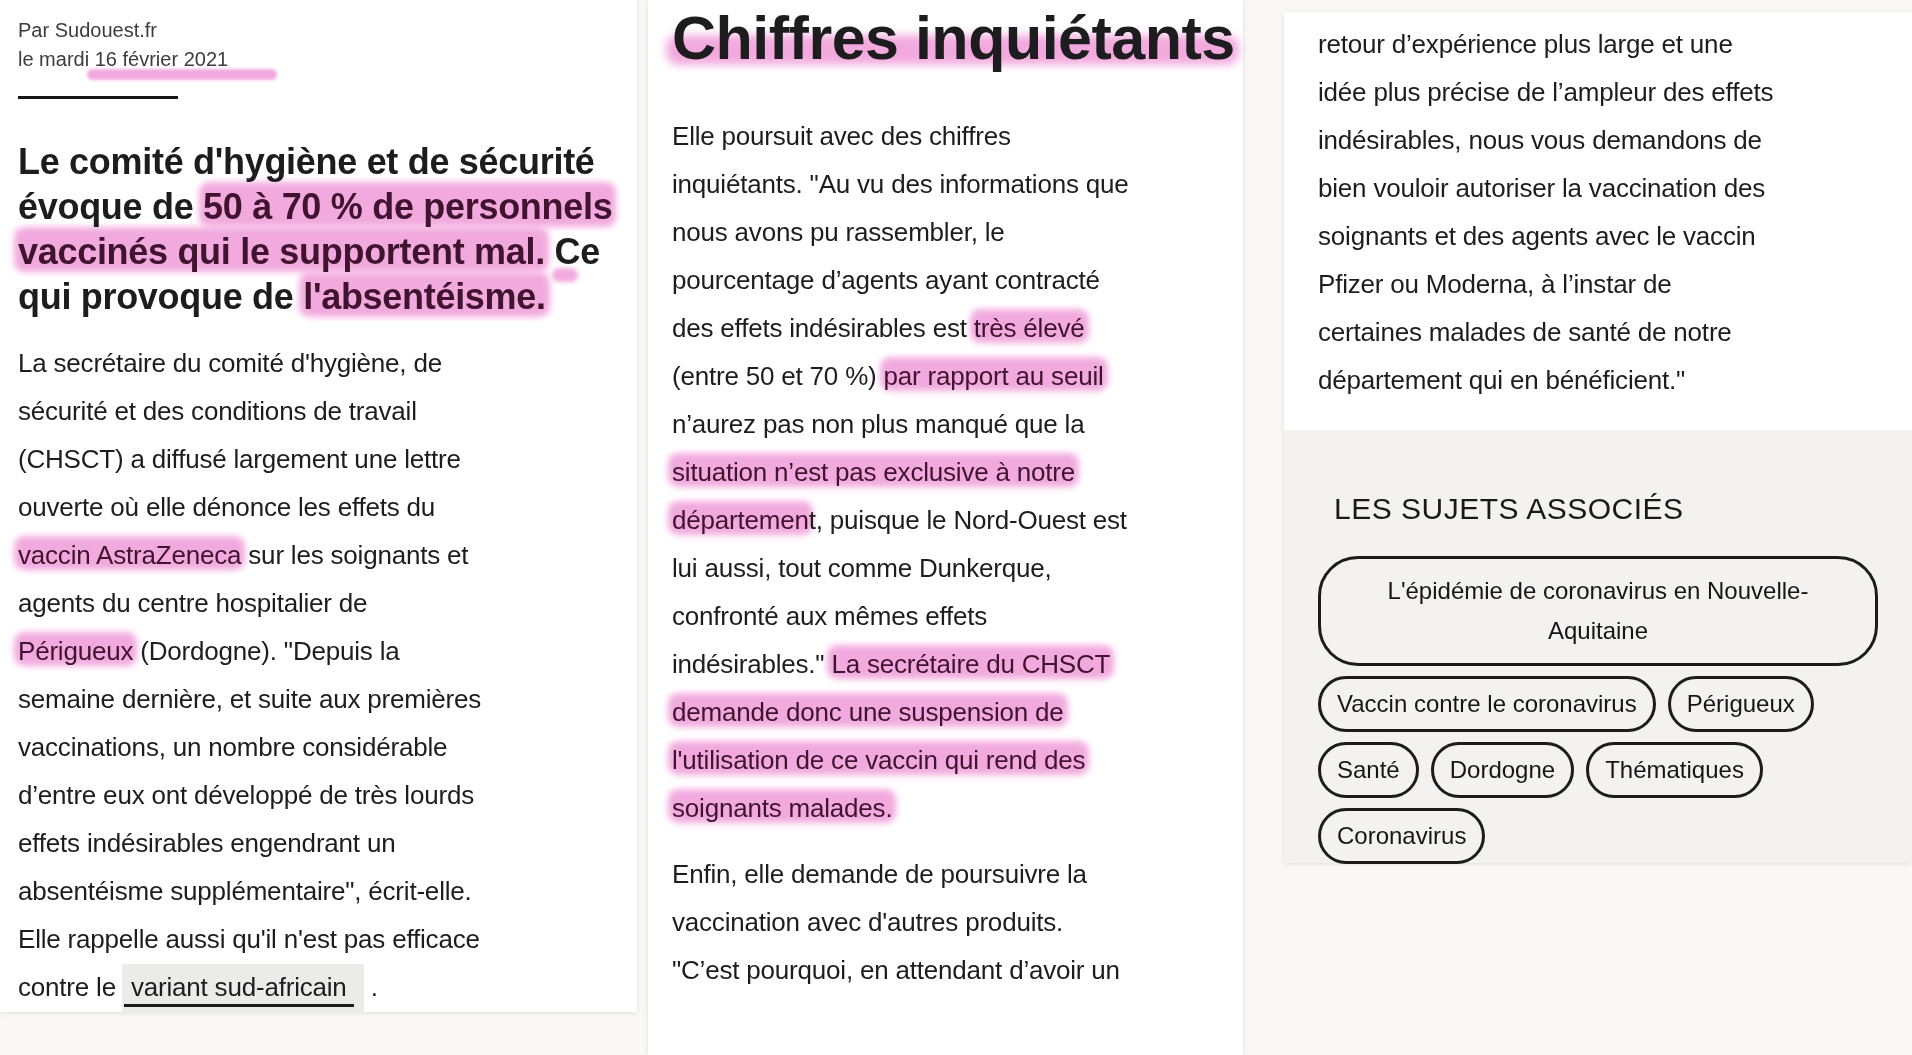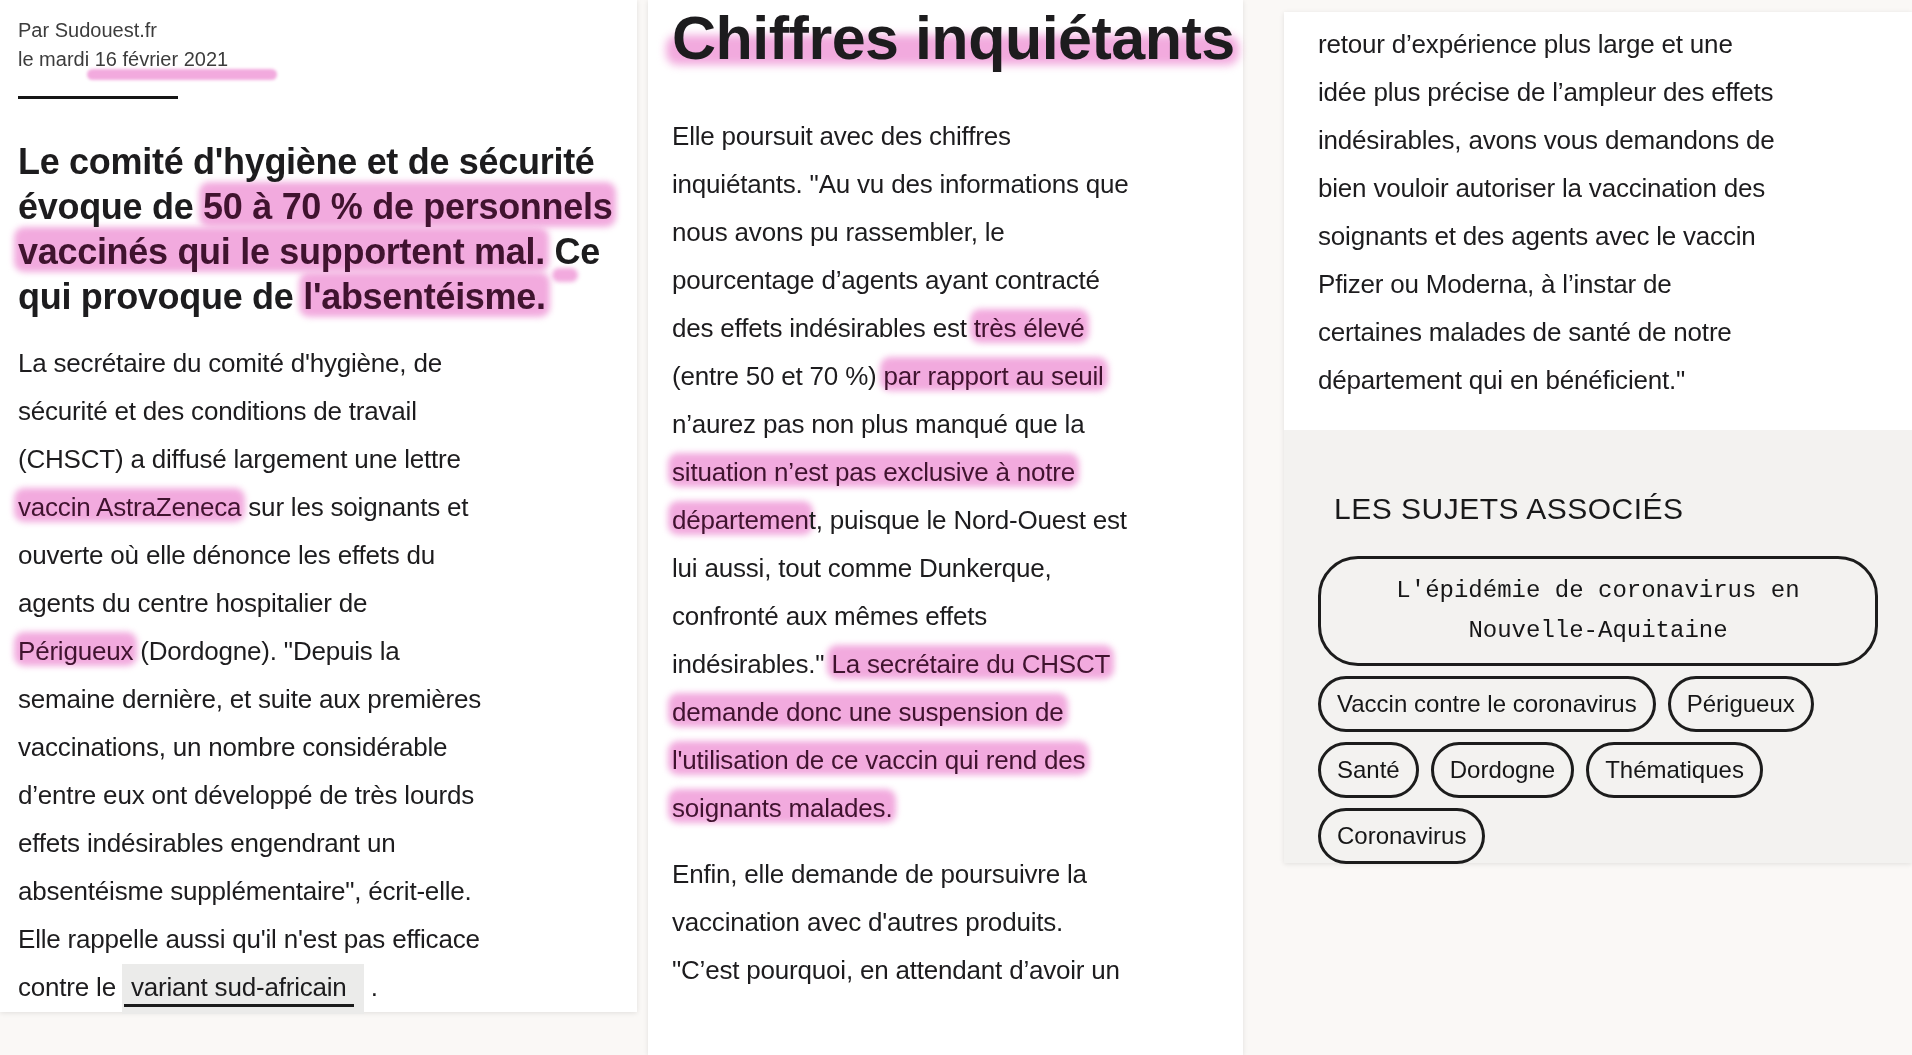--- a/index.html
+++ b/index.html
@@ -59,21 +59,21 @@
     position:absolute;left:0;right:0;top:418px;height:433px;box-sizing:border-box;
     background:var(--panel-bg,#f3f2f0);padding:46px 34px 0;
   }
   .topics-heading{margin:16px;font-size:30px;font-weight:400;letter-spacing:0.5px;color:#19191a;}
   .tags{display:flex;flex-wrap:wrap;gap:10px 12px;margin-top:30px;font-size:24px;}
   .tag{
     display:inline-block;border:3px solid var(--border-dark,#1c1c1c);border-radius:36px;
     padding:8px 16px;line-height:34px;background:transparent;color:#161617;
     font-family:inherit;font-size:inherit;cursor:pointer;
   }
-  .tag-wide{width:100%;box-sizing:border-box;border-radius:40px;padding:12px 22px;line-height:40px;font-family:Liberation Mono, monospace;}
+  .tag-wide{width:100%;box-sizing:border-box;border-radius:40px;padding:12px 22px;line-height:40px;}
 </style>
 </head>
 <body>
 
 <section class="page" id="page-left">
   <div class="byline">
     <div class="line">Par Sudouest.fr</div>
     <div>
         <div class="line"><span>le mardi </span><span class="um">16 février 2021</span></div>
       </div>
@@ -82,22 +82,22 @@
   <div class="intro">
       <div class="line"><span>Le comité d'hygiène et de sécurité</span></div>
       <div class="line"><span>évoque de </span><span class="hl">50 à 70 % de personnels</span></div>
       <div class="line"><span class="hl">vaccinés qui le supportent mal.</span><span> Ce</span></div>
       <div class="line"><span>qui provoque de </span><span class="hl">l'absentéisme.</span></div>
     </div>
   <div class="bodytext">
       <div class="line"><span>La secrétaire du comité d'hygiène, de</span></div>
       <div class="line"><span>sécurité et des conditions de travail</span></div>
       <div class="line"><span>(CHSCT) a diffusé largement une lettre</span></div>
+      <div class="line"><span>ouverte où elle dénonce les effets du</span></div>
       <div class="line"><span class="hl">vaccin AstraZeneca</span><span> sur les soignants et</span></div>
-      <div class="line"><span>ouverte où elle dénonce les effets du</span></div>
       <div class="line"><span>agents du centre hospitalier de</span></div>
       <div class="line"><span class="hl">Périgueux</span><span> (Dordogne). "Depuis la</span></div>
       <div class="line"><span>semaine dernière, et suite aux premières</span></div>
       <div class="line"><span>vaccinations, un nombre considérable</span></div>
       <div class="line"><span>d’entre eux ont développé de très lourds</span></div>
       <div class="line"><span>effets indésirables engendrant un</span></div>
       <div class="line"><span>absentéisme supplémentaire", écrit-elle.</span></div>
       <div class="line"><span>Elle rappelle aussi qu'il n'est pas efficace</span></div>
       <div class="line"><span>contre le</span><span class="link-box"><span class="link-text"> variant sud-africain </span></span><span> .</span></div>
     </div>
@@ -127,21 +127,21 @@
       <div class="line"><span>Enfin, elle demande de poursuivre la</span></div>
       <div class="line"><span>vaccination avec d'autres produits.</span></div>
       <div class="line"><span>"C’est pourquoi, en attendant d’avoir un</span></div>
     </div>
 </section>
 
 <section class="page" id="page-right">
   <div class="bodytext">
       <div class="line"><span>retour d’expérience plus large et une</span></div>
       <div class="line"><span>idée plus précise de l’ampleur des effets</span></div>
-      <div class="line"><span>indésirables, avons vous demandons de</span></div>
+      <div class="line"><span>indésirables, nous vous demandons de</span></div>
       <div class="line"><span>bien vouloir autoriser la vaccination des</span></div>
       <div class="line"><span>soignants et des agents avec le vaccin</span></div>
       <div class="line"><span>Pfizer ou Moderna, à l’instar de</span></div>
       <div class="line"><span>certaines malades de santé de notre</span></div>
       <div class="line"><span>département qui en bénéficient."</span></div>
     </div>
   <div class="topics-panel">
     <h3 class="topics-heading">LES SUJETS ASSOCIÉS</h3>
     <div class="tags">
         <button class="tag tag-wide">L'épidémie de coronavirus en Nouvelle-Aquitaine</button>

